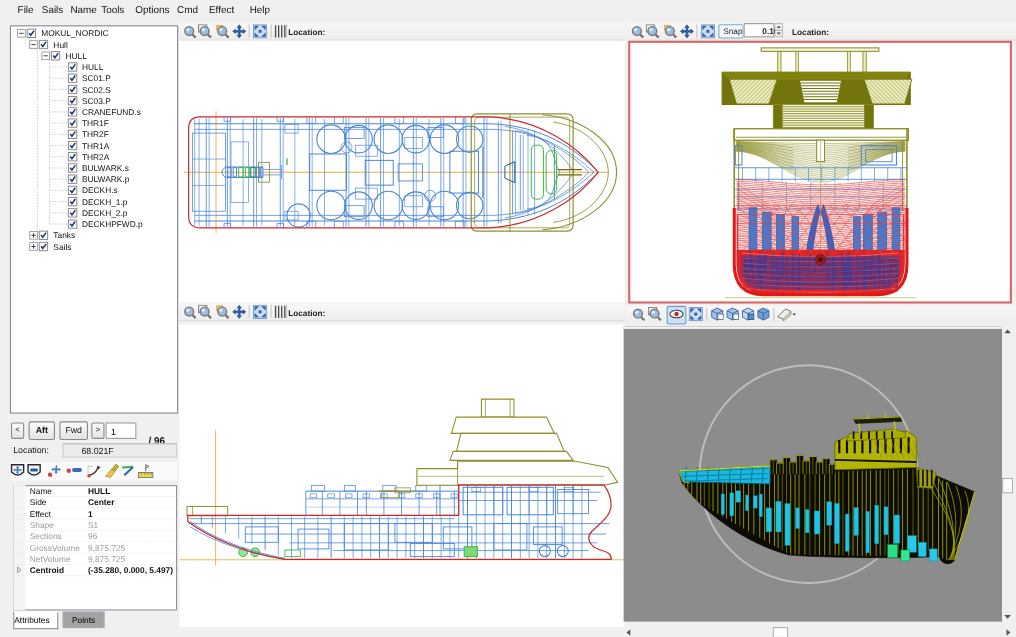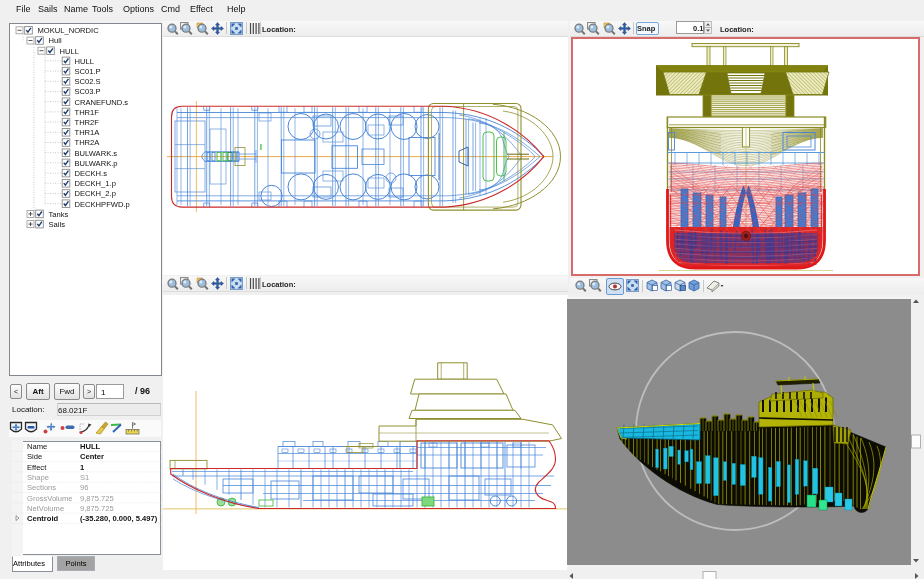--- a/index.html
+++ b/index.html
@@ -109,23 +109,23 @@
     <line x1="21.5" y1="199.1" x2="21.5" y2="203.1" stroke="#444" stroke-width="0.9"></line>
     <rect x="26.7" y="197.29999999999998" width="7.6" height="7.6" fill="#fff" stroke="#8a8a8a" stroke-width="0.9"></rect>
     <path d="M28.3,200.9 L29.9,202.9 L32.9,198.7" fill="none" stroke="#1c3a6e" stroke-width="1.4"></path>
     <text x="39.5" y="203.9" font-size="7.6" fill="#111">Sails</text>
   </svg>
 <div class="abs" style="left:10px;top:384px;width:12px;height:15px;border:1px solid #8a8a8a;border-radius:2px;background:linear-gradient(#fdfdfd,#e2e2e2);font-size:7px;font-weight:normal;display:flex;align-items:center;justify-content:center;color:#111;box-sizing:border-box">&lt;</div>
 <div class="abs" style="left:26px;top:383px;width:24px;height:17px;border:1px solid #8a8a8a;border-radius:2px;background:linear-gradient(#fdfdfd,#e2e2e2);font-size:8px;font-weight:bold;display:flex;align-items:center;justify-content:center;color:#111;box-sizing:border-box">Aft</div>
 <div class="abs" style="left:54px;top:383px;width:26px;height:17px;border:1px solid #8a8a8a;border-radius:2px;background:linear-gradient(#fdfdfd,#e2e2e2);font-size:8px;font-weight:normal;display:flex;align-items:center;justify-content:center;color:#111;box-sizing:border-box">Fwd</div>
 <div class="abs" style="left:83px;top:384px;width:12px;height:15px;border:1px solid #8a8a8a;border-radius:2px;background:linear-gradient(#fdfdfd,#e2e2e2);font-size:7px;font-weight:normal;display:flex;align-items:center;justify-content:center;color:#111;box-sizing:border-box">&gt;</div>
 <div class="abs" style="left:96px;top:384px;width:28px;height:15px;border:1px solid #9a9a9a;background:#fff;font-size:8px;line-height:15px;padding-left:4px;box-sizing:border-box">1</div>
-<div class="abs" style="left:135px;top:386px;font-size:9px;font-weight:bold;color:#111">/ 96</div>
+<div class="abs" style="left:135px;top:396px;font-size:9px;font-weight:bold;color:#111">/ 96</div>
 <div class="abs" style="left:12px;top:405px;font-size:8px;color:#111">Location:</div>
-<div class="abs" style="left:57px;top:403px;width:104px;height:13px;background:#ececec;border:1px solid #d0d0d0;border-top-color:#b8b8b8;font-size:8px;line-height:13px;box-sizing:border-box;color:#111">68.021F</div>
+<div class="abs" style="left:57px;top:403px;width:104px;height:13px;background:#ececec;border:1px solid #d0d0d0;border-top-color:#b8b8b8;font-size:8px;line-height:13px;padding-left:16px;box-sizing:border-box;color:#111">68.021F</div>
 <svg class="abs" style="left:9px;top:420px" width="152" height="17" viewBox="0 0 152 17">
     <rect x="0" y="0" width="152" height="17" fill="#fafafa"></rect>
     <path d="M1.5,2.5 L12.5,2.5 L12.5,9 Q7,14.5 1.5,9 Z" fill="#f2f6fa" stroke="#2a2a2a" stroke-width="1.3"></path>
     <path d="M7,3.5 L8.5,5.5 L7.8,5.5 L7.8,6.5 L9.5,6.5 L9.5,5.8 L11,7.2 L9.5,8.6 L9.5,7.9 L7.8,7.9 L7.8,9 L8.5,9 L7,11 L5.5,9 L6.2,9 L6.2,7.9 L4.5,7.9 L4.5,8.6 L3,7.2 L4.5,5.8 L4.5,6.5 L6.2,6.5 L6.2,5.5 L5.5,5.5 Z" fill="#4a7ec0"></path>
     <path d="M16.5,2.5 L27.5,2.5 L27.5,9 Q22,14.5 16.5,9 Z" fill="#f2f6fa" stroke="#2a2a2a" stroke-width="1.3"></path>
     <rect x="18.5" y="6" width="7" height="2.6" rx="1.2" fill="#2458a8"></rect>
     <circle cx="36.5" cy="11.5" r="2" fill="#d04040"></circle>
     <path d="M42,2.5 L43.6,4.8 L42.8,4.8 L42.8,6 L44.6,6 L44.6,5.2 L46.4,6.8 L44.6,8.4 L44.6,7.6 L42.8,7.6 L42.8,8.8 L43.6,8.8 L42,11 L40.4,8.8 L41.2,8.8 L41.2,7.6 L39.4,7.6 L39.4,8.4 L37.6,6.8 L39.4,5.2 L39.4,6 L41.2,6 Z" fill="#4a7ec0"></path>
     <circle cx="53.5" cy="8" r="2" fill="#d04040"></circle>
     <rect x="56.5" y="5.5" width="9" height="3.6" rx="1.8" fill="#3a6ab0"></rect>
@@ -229,21 +229,21 @@
     </svg>
     <svg style="position:absolute;left:48px;top:1px" width="13" height="13" viewBox="0 0 13 13">
       <path d="M6.5,0.5 L8.5,3 L7.3,3 L7.3,5.7 L10,5.7 L10,4.5 L12.5,6.5 L10,8.5 L10,7.3 L7.3,7.3 L7.3,10 L8.5,10 L6.5,12.5 L4.5,10 L5.7,10 L5.7,7.3 L3,7.3 L3,8.5 L0.5,6.5 L3,4.5 L3,5.7 L5.7,5.7 L5.7,3 L4.5,3 Z" fill="#3060a8" stroke="#1c3f78" stroke-width="0.5"></path>
     </svg>
     <div style="position:absolute;left:63px;top:1px;width:1px;height:12px;background:#c8c8c8"></div>
     <svg style="position:absolute;left:67px;top:1px" width="13" height="13" viewBox="0 0 13 13">
       <rect x="0.5" y="0.5" width="12" height="12" fill="#c8dcf2" stroke="#7a9cc8" stroke-width="1"></rect>
       <path d="M1.5,1.5 L5.5,1.5 L1.5,5.5 Z M11.5,1.5 L11.5,5.5 L7.5,1.5 Z M1.5,11.5 L1.5,7.5 L5.5,11.5 Z M11.5,11.5 L7.5,11.5 L11.5,7.5 Z" fill="#2f5fa8"></path>
       <rect x="5.2" y="5.2" width="2.6" height="2.6" fill="#2f5fa8"></rect>
     </svg>
-    <div style="position:absolute;left:66px;top:1px;width:21px;height:11px;border:1px solid #7aa8d8;background:#f4f8fd;border-radius:2px;font-size:7.5px;font-weight:bold;text-align:left;line-height:11px;color:#222">Snap</div>
+    <div style="position:absolute;left:83px;top:1px;width:21px;height:11px;border:1px solid #7aa8d8;background:#f4f8fd;border-radius:2px;font-size:7.5px;font-weight:normal;text-align:right;line-height:11px;color:#222">Snap</div>
     <div style="position:absolute;left:106px;top:0px;width:28px;height:13px;border:1px solid #9a9a9a;background:#fff;font-size:7.5px;font-weight:bold;line-height:13px;padding-left:16px;color:#222;box-sizing:border-box">0.100</div>
     <svg style="position:absolute;left:134px;top:0px" width="8" height="13" viewBox="0 0 8 13">
       <rect x="0.5" y="0.5" width="7" height="6" fill="#eee" stroke="#aaa" stroke-width="0.7"></rect>
       <rect x="0.5" y="6.5" width="7" height="6" fill="#eee" stroke="#aaa" stroke-width="0.7"></rect>
       <path d="M2,4.5 L4,2.3 L6,4.5 Z M2,8.5 L6,8.5 L4,10.7 Z" fill="#555"></path>
     </svg>
     <div style="position:absolute;left:150px;top:3.5px;font-size:7.5px;color:#222;font-weight:bold">Location:</div>
   </div>
 <div style="position:absolute;left:163px;top:276px;width:405px;height:15px;background:linear-gradient(#f8f8f8,#ededed);border-bottom:1px solid #dcdcdc">
     <svg style="position:absolute;left:3px;top:1px" width="13" height="13" viewBox="0 0 13 13">

